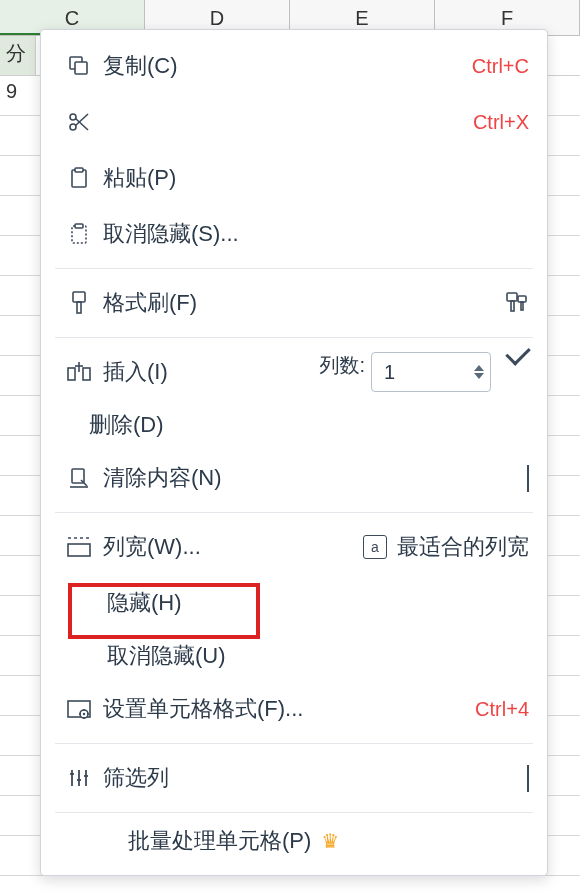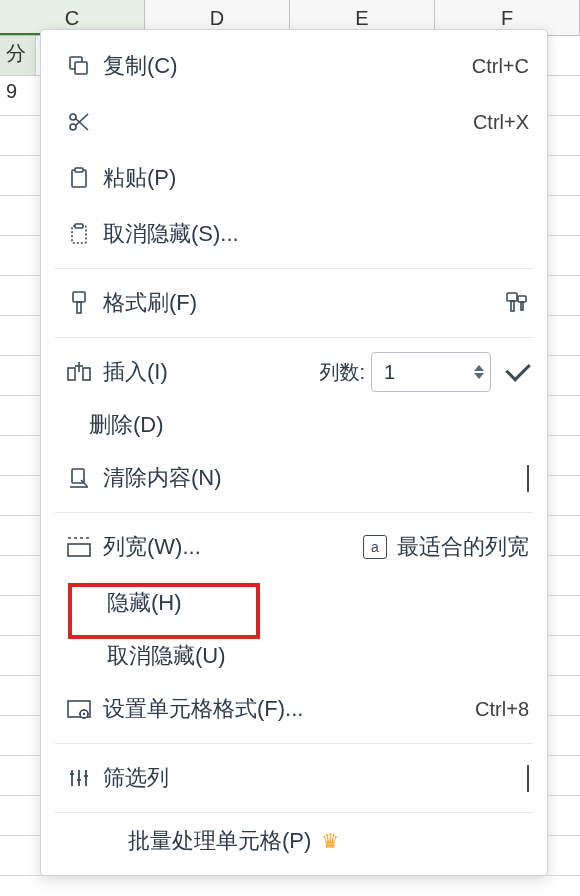--- a/index.html
+++ b/index.html
@@ -80,32 +80,31 @@
   }
   .mi .ic {
     width: 40px;
     display: flex;
     align-items: center;
     justify-content: center;
     color: #3c4a5a;
   }
   .mi .lbl { flex: 0 0 auto; padding-left: 4px; }
   .mi .spacer { flex: 1; }
-  .mi .sc { color: #404040; font-size: 20px; }
+  .mi .sc { color: #ef4444; font-size: 20px; }
   .mi .rside { display: flex; align-items: center; gap: 10px; }
   .sep { height: 1px; background: #e3e6ea; margin: 6px 14px; }
   .chev {
     width: 10px; height: 10px;
     border-right: 2px solid #3c4a5a;
     border-bottom: 2px solid #3c4a5a;
     transform: rotate(-45deg);
   }
   .spin {
     display: flex;
-    align-items: center;
     gap: 6px;
   }
   .spin label { font-size: 20px; color: #2c3a4a; }
   .spinbox {
     display: flex;
     align-items: center;
     border: 1px solid #b8c0ca;
     border-radius: 4px;
     height: 40px;
     width: 120px;
@@ -334,21 +333,21 @@
         <circle cx="18" cy="17" r="4" fill="#fff"></circle>
         <circle cx="18" cy="17" r="1.2" fill="#3c4a5a" stroke="none"></circle>
         <line x1="18" y1="12" x2="18" y2="14"></line>
           <line x1="18" y1="20" x2="18" y2="22"></line>
         <line x1="13" y1="17" x2="15" y2="17"></line>
           <line x1="21" y1="17" x2="23" y2="17"></line>
       </svg>
     </span>
     <span class="lbl">设置单元格格式(F)...</span>
     <span class="spacer"></span>
-    <span class="sc">Ctrl+8</span>
+    <span class="sc">Ctrl+4</span>
   </div>
 
   <div class="sep"></div>
 
   <div class="mi">
     <span class="ic">
       <svg width="24" height="24" viewBox="0 0 24 24" fill="none" stroke="#3c4a5a" stroke-width="1.8">
         <line x1="5" y1="4" x2="5" y2="20"></line>
           <line x1="12" y1="4" x2="12" y2="20"></line>
           <line x1="19" y1="4" x2="19" y2="20"></line>

